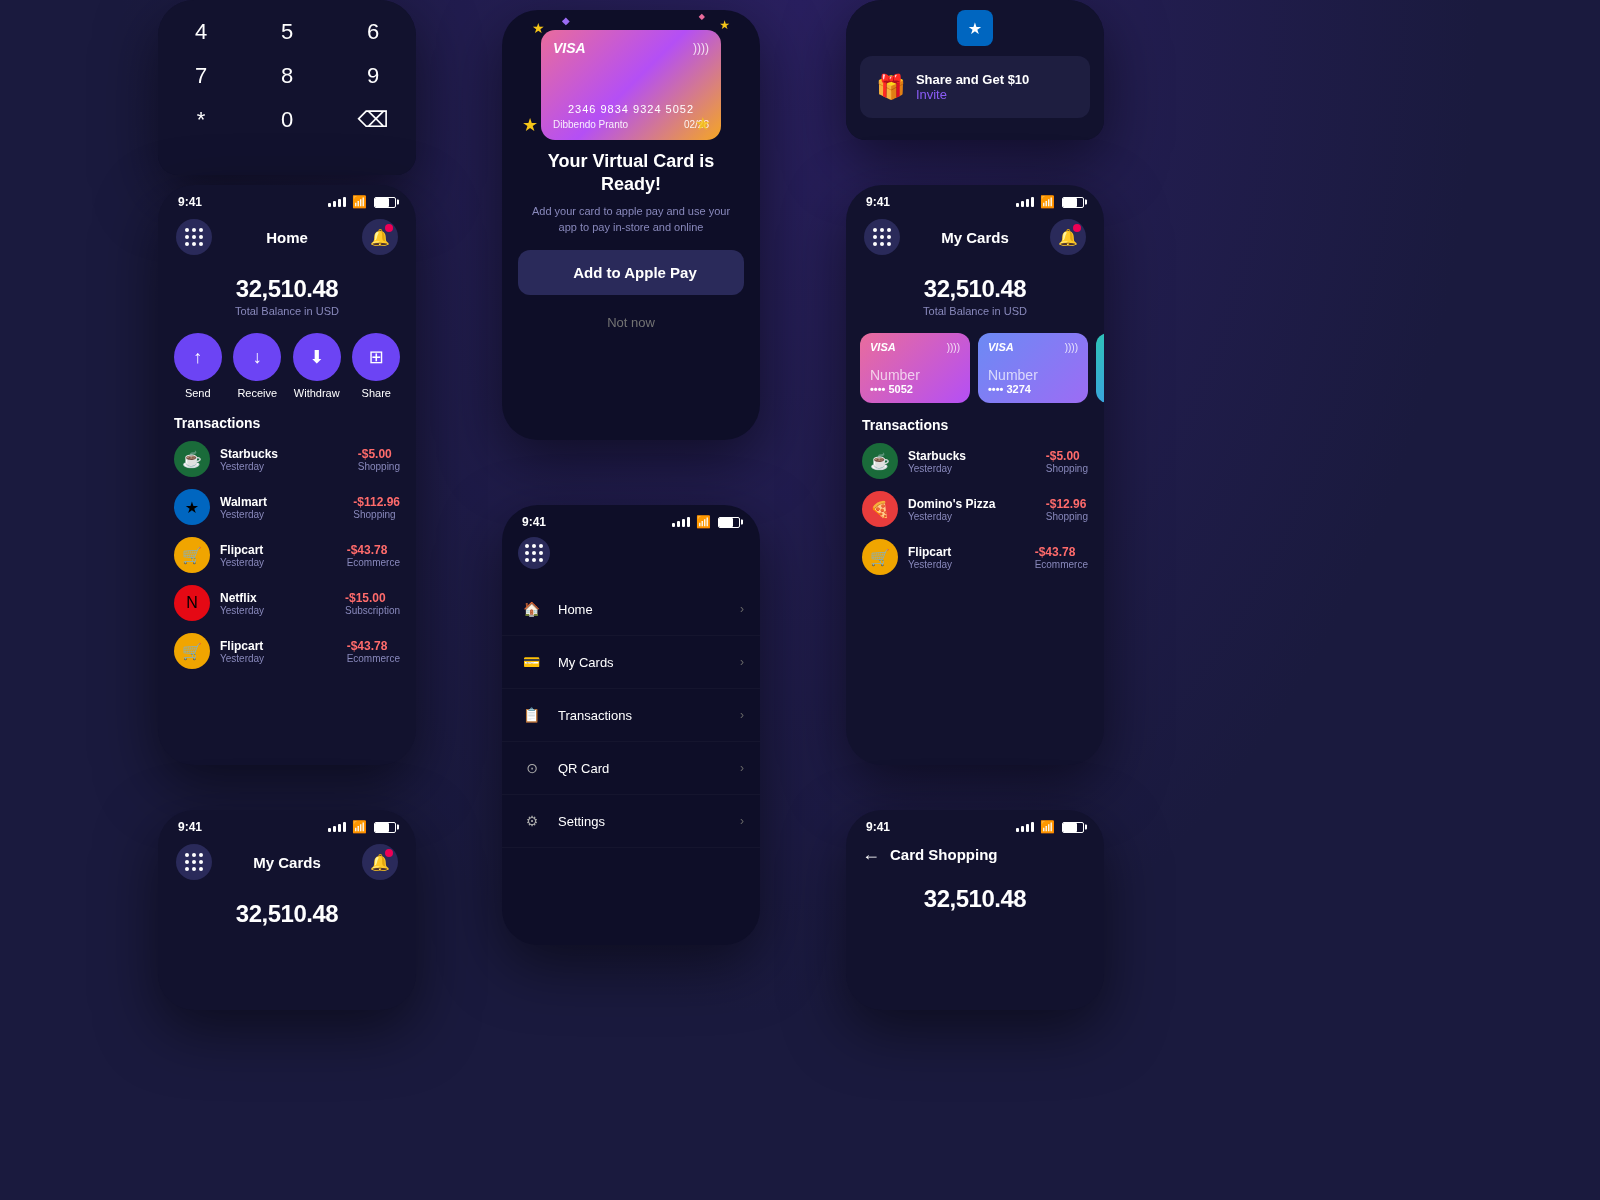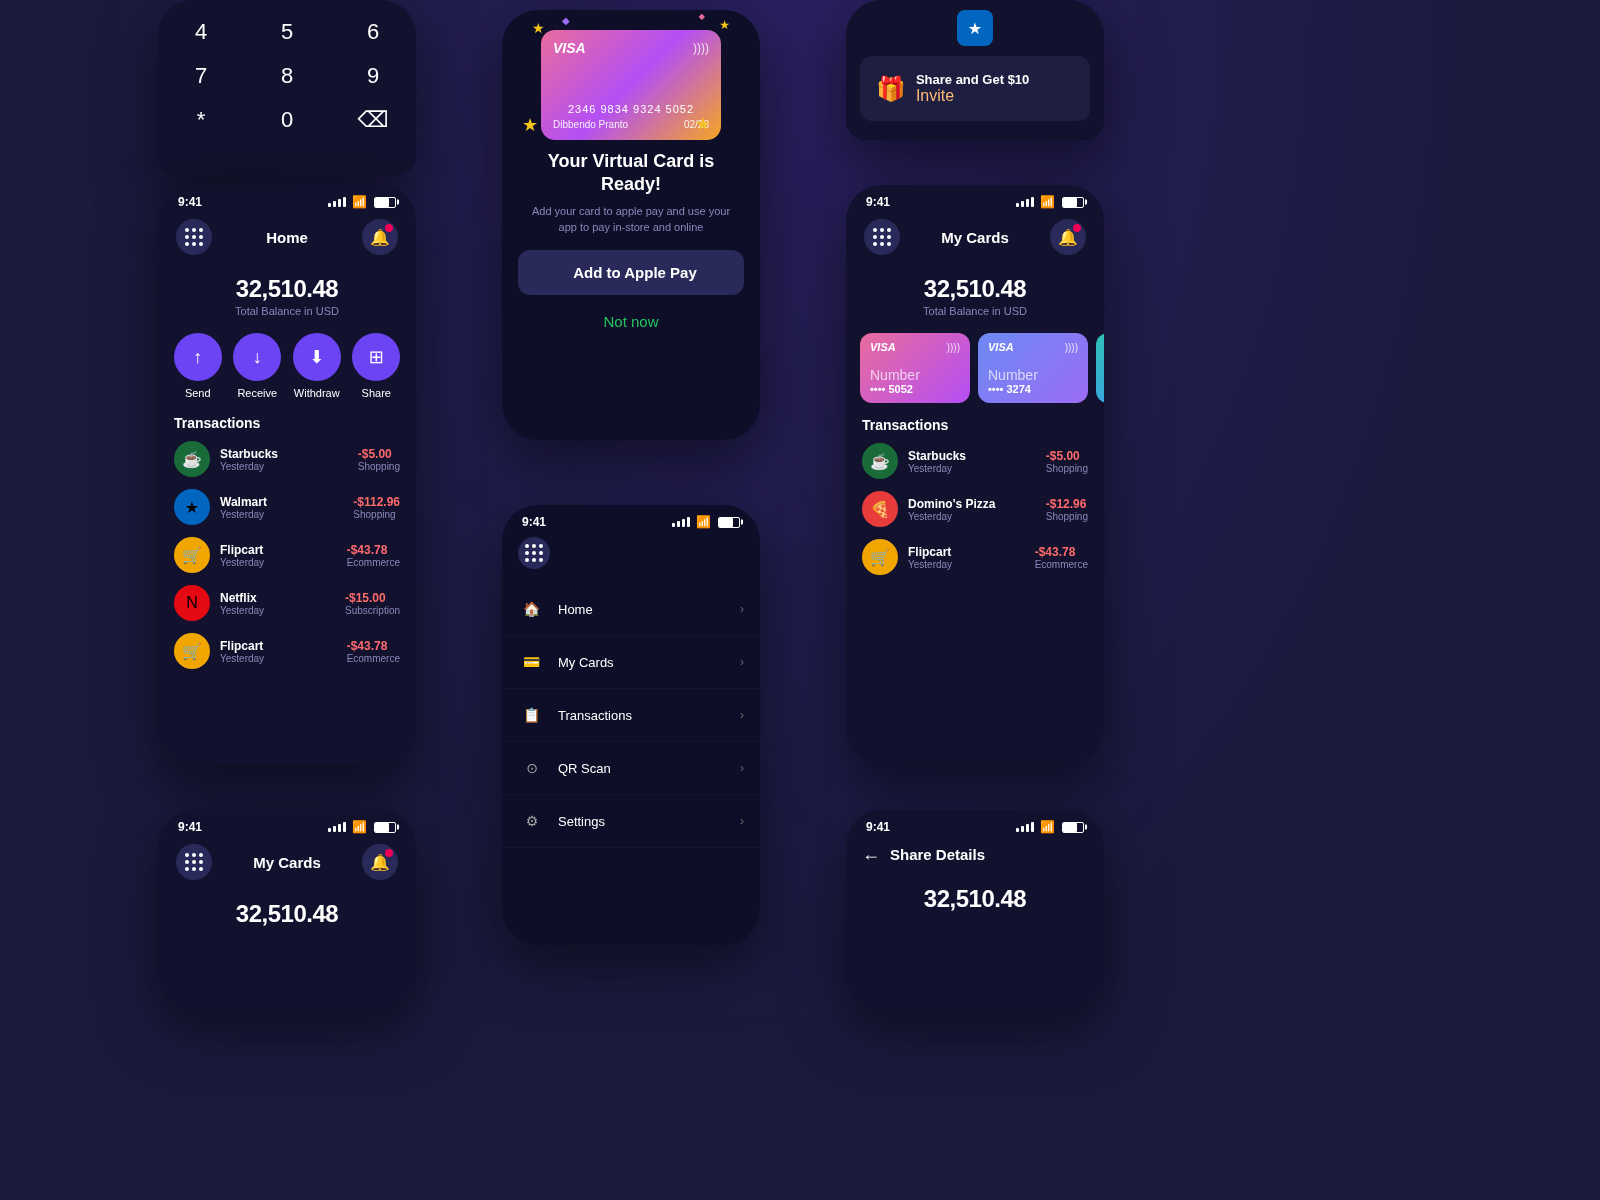--- a/index.html
+++ b/index.html
@@ -130,21 +130,21 @@
     .apple-pay-btn {
       margin: 0 16px 10px;
       background: #2a2a5a; border-radius: 12px;
       padding: 14px; display: flex; align-items: center;
       justify-content: center; gap: 8px;
     }
     .apple-pay-label { font-size: 15px; font-weight: 600; color: #fff; }
     .not-now-btn {
       text-align: center; padding: 8px;
     }
-    .not-now-label { font-size: 15px; color: #22c55e; font-weight: 500; }
+    .not-now-label { font-size: 13px; color: #737373; font-weight: 500; }
 
     
     .phone3 {
       width: 258px; height: 580px;
       left: 846px; top: 185px;
     }
     .cards-row {
       display: flex; gap: 8px; padding: 0 14px 14px;
       overflow: hidden;
     }
@@ -227,21 +227,21 @@
       left: 846px; top: 0px;
       border-radius: 36px 36px 20px 20px;
     }
     .share-box {
       display: flex; align-items: center; gap: 10px;
       padding: 16px;
       background: #1e1e40; border-radius: 12px; margin: 10px 14px;
     }
     .gift-icon { font-size: 24px; }
     .share-title { font-size: 13px; font-weight: 600; color: #fff; }
-    .share-link { font-size: 16px; color: #fdba74; }
+    .share-link { font-size: 13px; color: #8b5cf6; }
 
     
     .page-bg {
       position: absolute; top: 0; left: 0; width: 100%; height: 100%;
       background: radial-gradient(ellipse at 50% 0%, #2a2060 0%, #1a1a3e 60%);
       pointer-events: none;
     }
   </style>
 </head>
 <body>
@@ -609,21 +609,21 @@
       <span class="menu-item-label">My Cards</span>
       <span class="menu-item-arrow">›</span>
     </div>
         <div class="menu-item">
       <div class="menu-item-icon">📋</div>
       <span class="menu-item-label">Transactions</span>
       <span class="menu-item-arrow">›</span>
     </div>
         <div class="menu-item">
       <div class="menu-item-icon">⊙</div>
-      <span class="menu-item-label">QR Scan</span>
+      <span class="menu-item-label">QR Card</span>
       <span class="menu-item-arrow">›</span>
     </div>
         <div class="menu-item">
       <div class="menu-item-icon">⚙</div>
       <span class="menu-item-label">Settings</span>
       <span class="menu-item-arrow">›</span>
     </div>
       </div>
   </div>
 </div>
@@ -683,19 +683,19 @@
           <div class="signal-bar" style="height:10px;"></div>
         </div>
         <span style="font-size:12px;margin-left:2px;">📶</span>
         <div class="battery-icon">
             <div class="battery-fill"></div>
           </div>
       </div>
     </div>
     <div class="card-details-header">
       <div class="back-btn">←</div>
-      <span class="card-details-title">Share Details</span>
+      <span class="card-details-title">Card Shopping</span>
     </div>
     <div class="balance-section">
       <div class="balance-amount">32,510.48</div>
     </div>
   </div>
 </div>
 
 </body></html>

